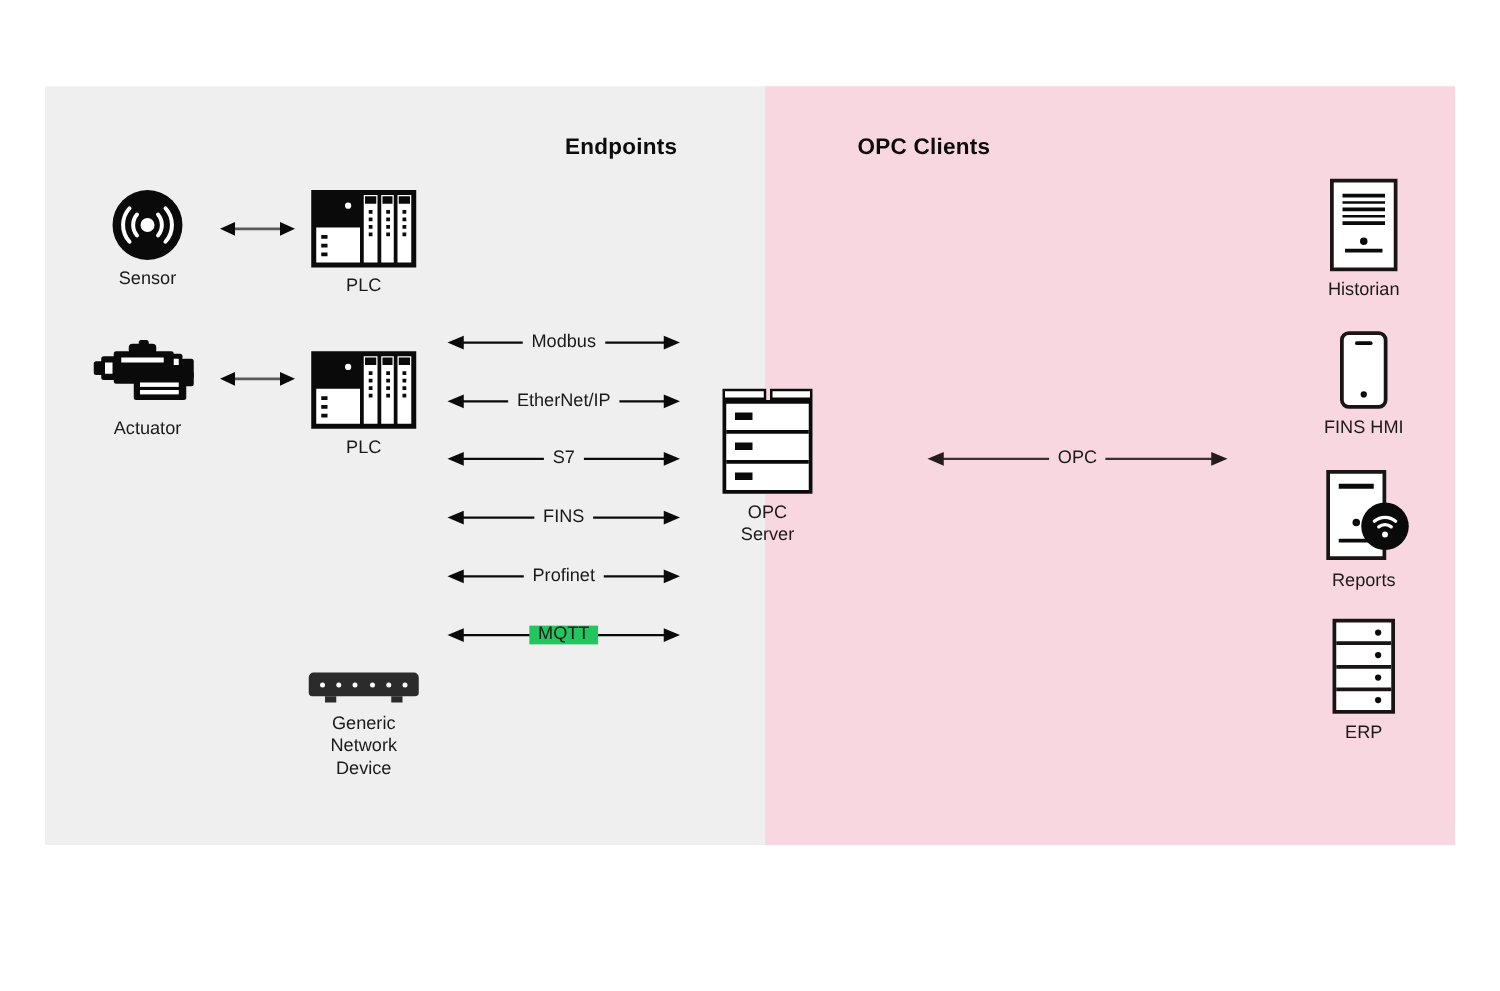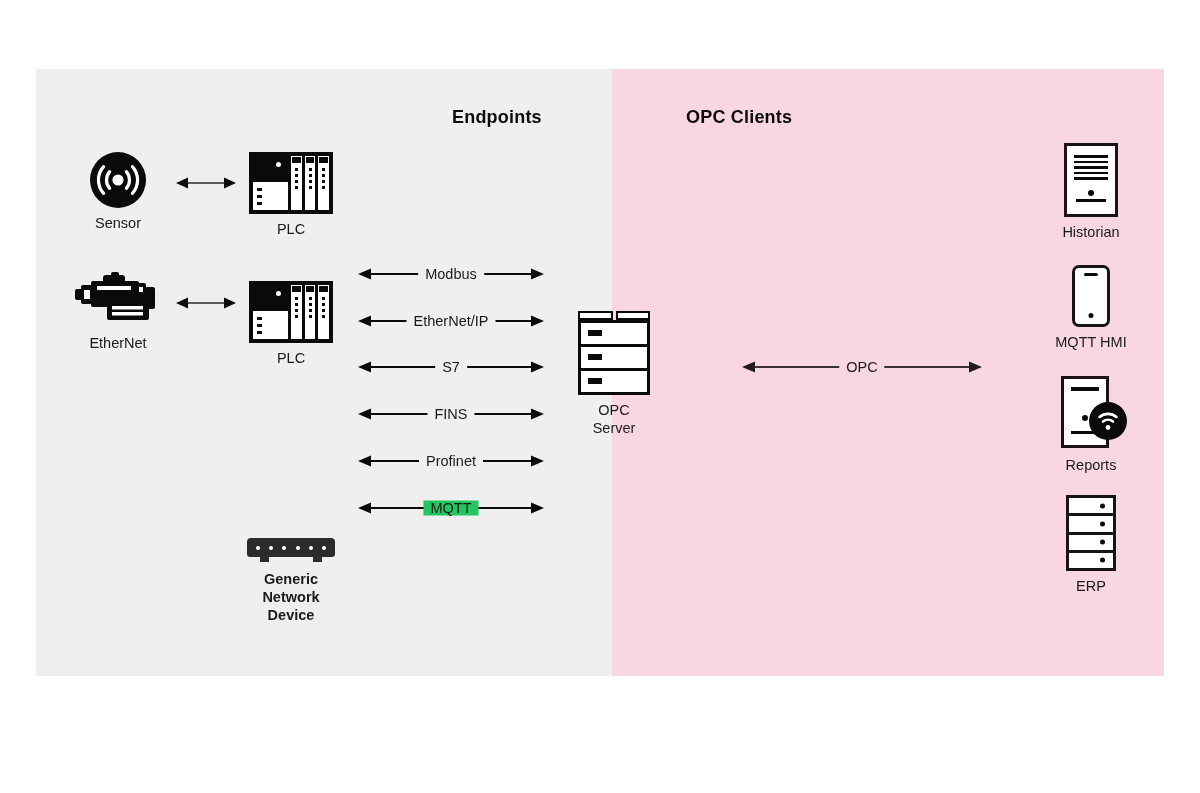--- a/index.html
+++ b/index.html
@@ -221,21 +221,21 @@
         </g>
         <g fill="#ffffff">
           <rect x="24" y="14" width="34" height="4"></rect>
           <rect x="11" y="18" width="6" height="9"></rect>
           <rect x="39" y="34" width="31" height="3.5"></rect>
           <rect x="39" y="40" width="31" height="3.5"></rect>
           <rect x="66" y="15" width="4" height="5"></rect>
         </g>
       </svg>
     </div>
-    <div class="node-label">EtherNet</div>
+    <div class="node-label">Actuator</div>
   </div>
 
   <div class="arrow" style="left:176px; top:296px;">
     <svg width="60" height="14" viewBox="0 0 60 14">
       <line x1="10" y1="7" x2="50" y2="7" stroke="#5a5a5a" stroke-width="2.2"></line>
       <polygon points="0,7 12,1.5 12,12.5" fill="#0a0a0a"></polygon>
       <polygon points="60,7 48,1.5 48,12.5" fill="#0a0a0a"></polygon>
     </svg>
   </div>
 
@@ -276,21 +276,21 @@
             <b></b>
             <b></b>
             <b></b>
           </span>
         </div>
     </div>
     <div class="node-label">PLC</div>
   </div>
 
 
-  <div class="node" style="left:247px; top:538px; width:88px;font-weight:bold;">
+  <div class="node" style="left:247px; top:538px; width:88px;">
     <div class="node-icon net-ico">
       <div class="net-body">
           <s></s>
           <s></s>
           <s></s>
           <s></s>
           <s></s>
           <s></s>
         </div>
       <div class="net-foot l"></div>
@@ -397,21 +397,21 @@
       <div class="hist-bar"></div>
     </div>
     <div class="node-label">Historian</div>
   </div>
 
   <div class="node" style="left:1036px; top:265px; width:110px;">
     <div class="node-icon hmi-ico">
       <div class="hmi-speaker"></div>
       <div class="hmi-home"></div>
     </div>
-    <div class="node-label">MQTT HMI</div>
+    <div class="node-label">FINS HMI</div>
   </div>
 
   <div class="node" style="left:1036px; top:495px; width:110px;">
     <div class="node-icon erp-ico">
       <div class="erp-bay">
           <em></em>
         </div>
       <div class="erp-bay">
           <em></em>
         </div>

